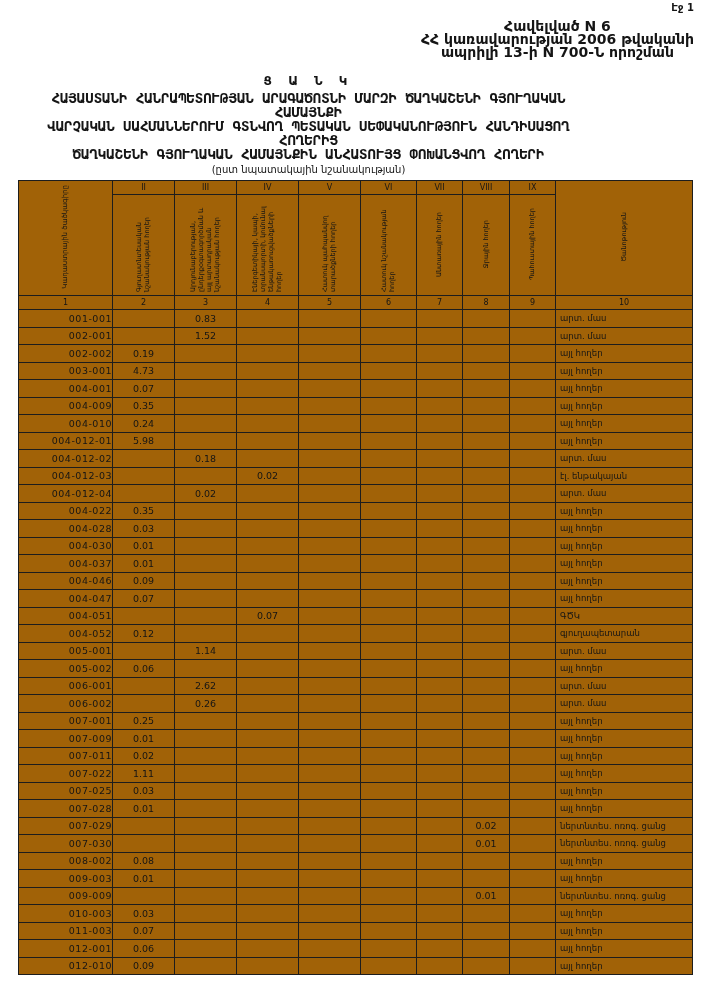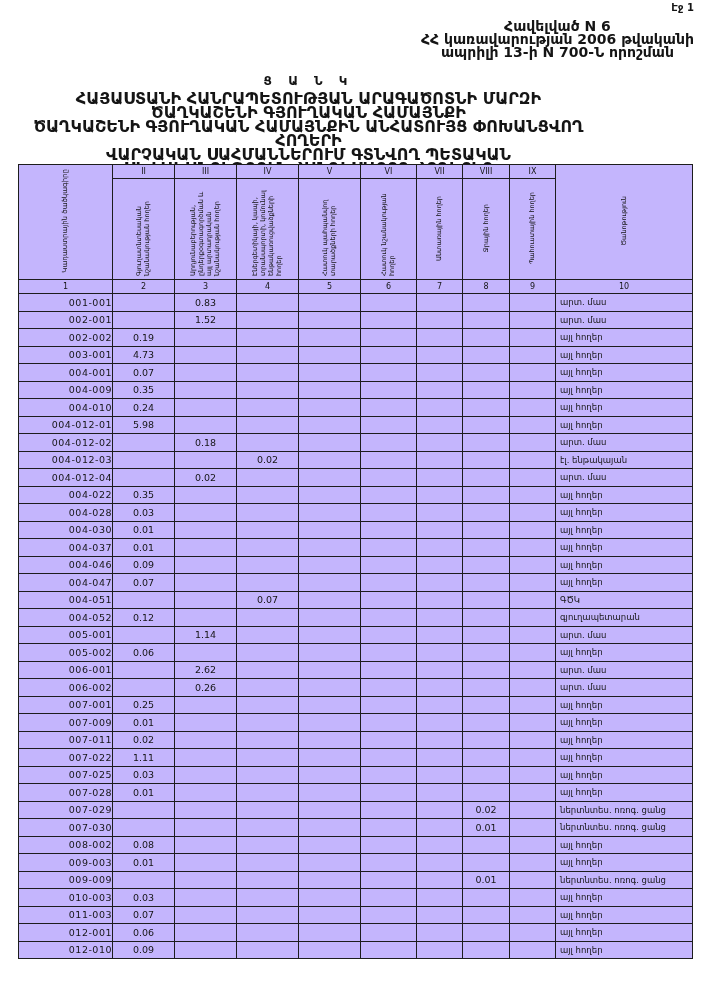--- a/index.html
+++ b/index.html
@@ -5,26 +5,26 @@
   html,body{margin:0;padding:0;}
   body{
     width:708px;height:1007px;overflow:hidden;position:relative;
     background:#ffffff;color:#151515;
     font-family:"DejaVu Sans",sans-serif;
   }
   .page-label{position:absolute;top:2px;right:14px;font-size:10px;font-weight:bold;margin-left:20px;}
   .annex-block{position:absolute;top:20px;right:14px;text-align:center;font-weight:bold;font-size:14px;line-height:13px;}
   .title-block{position:absolute;top:74px;left:0;width:617px;text-align:center;}
   .main-title{font-weight:bold;font-size:12px;letter-spacing:6px;margin-bottom:4px;}
-  .title-line{font-weight:bold;font-size:16px;line-height:14px;padding:0 32px;}
+  .title-line{font-weight:bold;font-size:14px;line-height:14px;padding:0 32px;font-family:Liberation Mono, monospace;}
   .title-sub{font-size:10px;line-height:14px;margin-top:1px;}
   table{
     border-collapse:collapse;table-layout:fixed;
-    position:absolute;left:18px;top:164px;width:674px;
-    background:#c4b5fd;
+    position:absolute;left:18px;top:180px;width:674px;
+    background:#a16207;
   }
   td{border:1px solid #1d1d1d;padding:0;font-size:9.5px;vertical-align:middle;overflow:hidden;}
   .r-roman td{height:13px;text-align:center;font-size:8px;}
   .r-labels td{height:100px;text-align:center;}
   .r-digits td{height:13px;text-align:center;font-size:8px;}
   .vert{
     writing-mode:vertical-rl;transform:rotate(180deg);
     display:inline-block;max-height:96px;
     font-size:6.5px;line-height:1.25;text-align:left;
   }
@@ -42,22 +42,22 @@
 
 <div class="annex-block">
   <div>Հավելված N 6</div>
   <div>ՀՀ կառավարության 2006 թվականի</div>
   <div>ապրիլի 13-ի N 700-Ն որոշման</div>
 </div>
 
 <div class="title-block">
   <div class="main-title">Ց Ա Ն Կ</div>
   <div class="title-line">ՀԱՅԱՍՏԱՆԻ ՀԱՆՐԱՊԵՏՈՒԹՅԱՆ ԱՐԱԳԱԾՈՏՆԻ ՄԱՐԶԻ ԾԱՂԿԱՇԵՆԻ ԳՅՈՒՂԱԿԱՆ ՀԱՄԱՅՆՔԻ</div>
+  <div class="title-line">ՎԱՐՉԱԿԱՆ ՍԱՀՄԱՆՆԵՐՈՒՄ ԳՏՆՎՈՂ ՊԵՏԱԿԱՆ ՍԵՓԱԿԱՆՈՒԹՅՈՒՆ ՀԱՆԴԻՍԱՑՈՂ ՀՈՂԵՐԻՑ</div>
   <div class="title-line">ԾԱՂԿԱՇԵՆԻ ԳՅՈՒՂԱԿԱՆ ՀԱՄԱՅՆՔԻՆ ԱՆՀԱՏՈՒՅՑ ՓՈԽԱՆՑՎՈՂ ՀՈՂԵՐԻ</div>
-  <div class="title-line">ՎԱՐՉԱԿԱՆ ՍԱՀՄԱՆՆԵՐՈՒՄ ԳՏՆՎՈՂ ՊԵՏԱԿԱՆ ՍԵՓԱԿԱՆՈՒԹՅՈՒՆ ՀԱՆԴԻՍԱՑՈՂ ՀՈՂԵՐԻՑ</div>
   <div class="title-sub">(ըստ նպատակային նշանակության)</div>
 </div>
 
 <table>
     <colgroup>
       <col style="width: 94px;">
       <col style="width: 62px;">
       <col style="width: 62px;">
       <col style="width: 62px;">
       <col style="width: 62px;">

